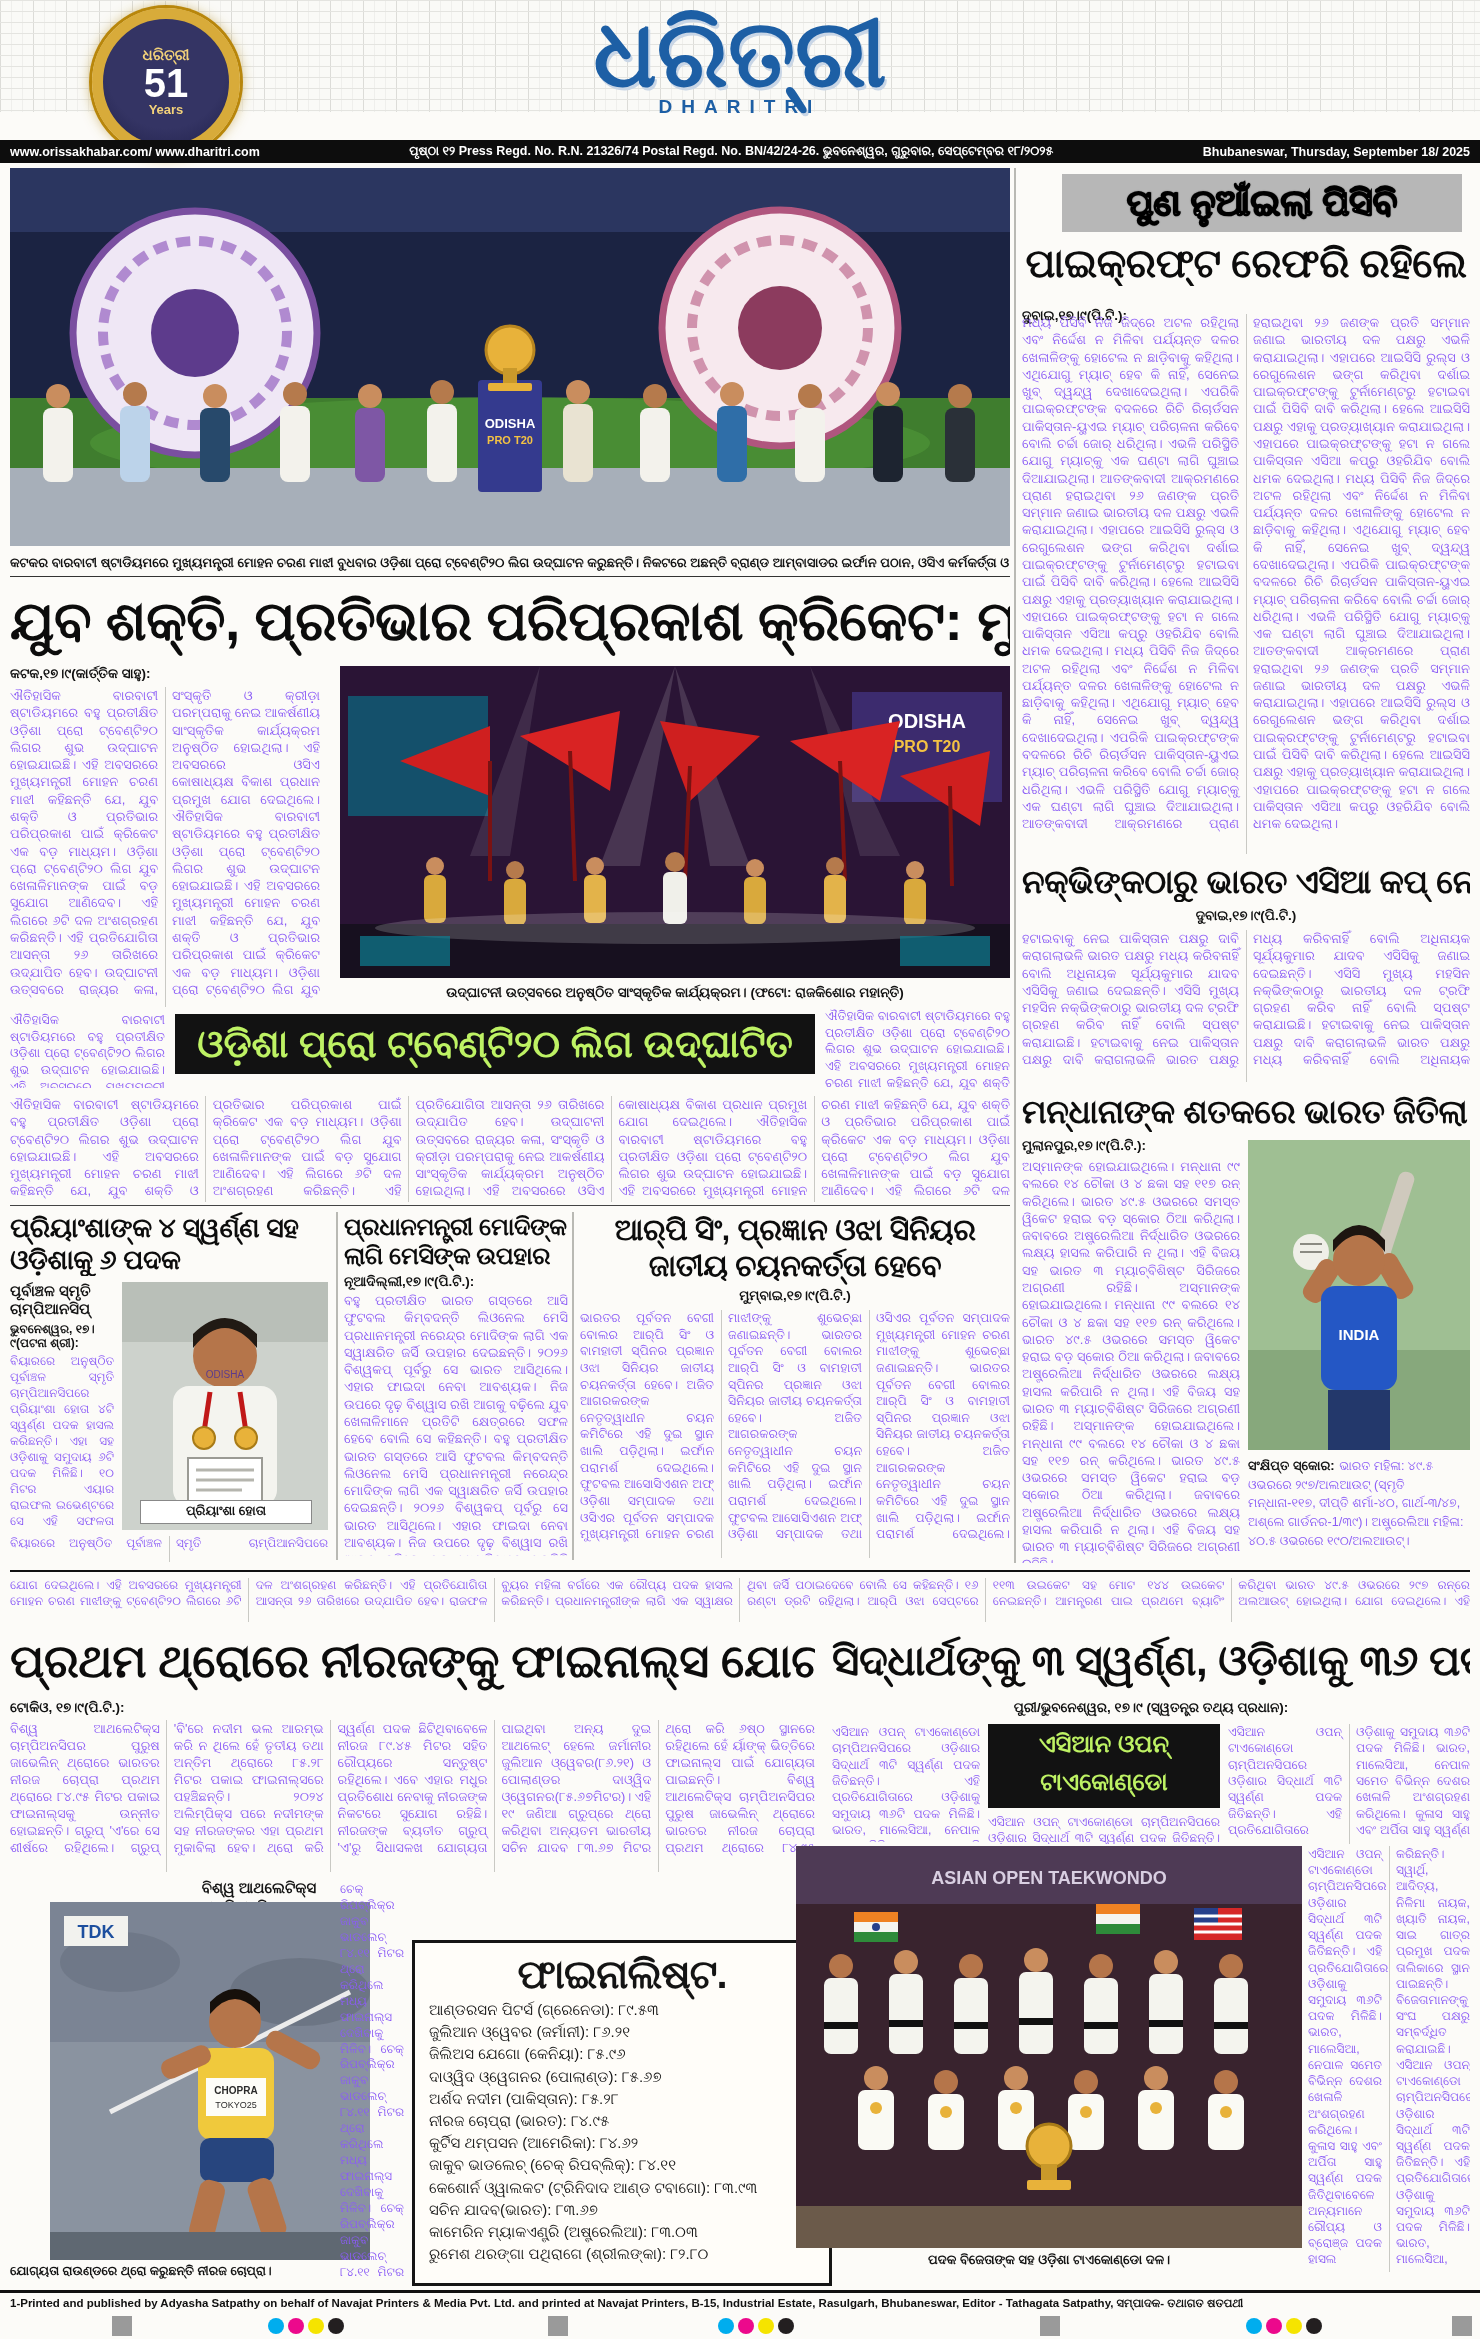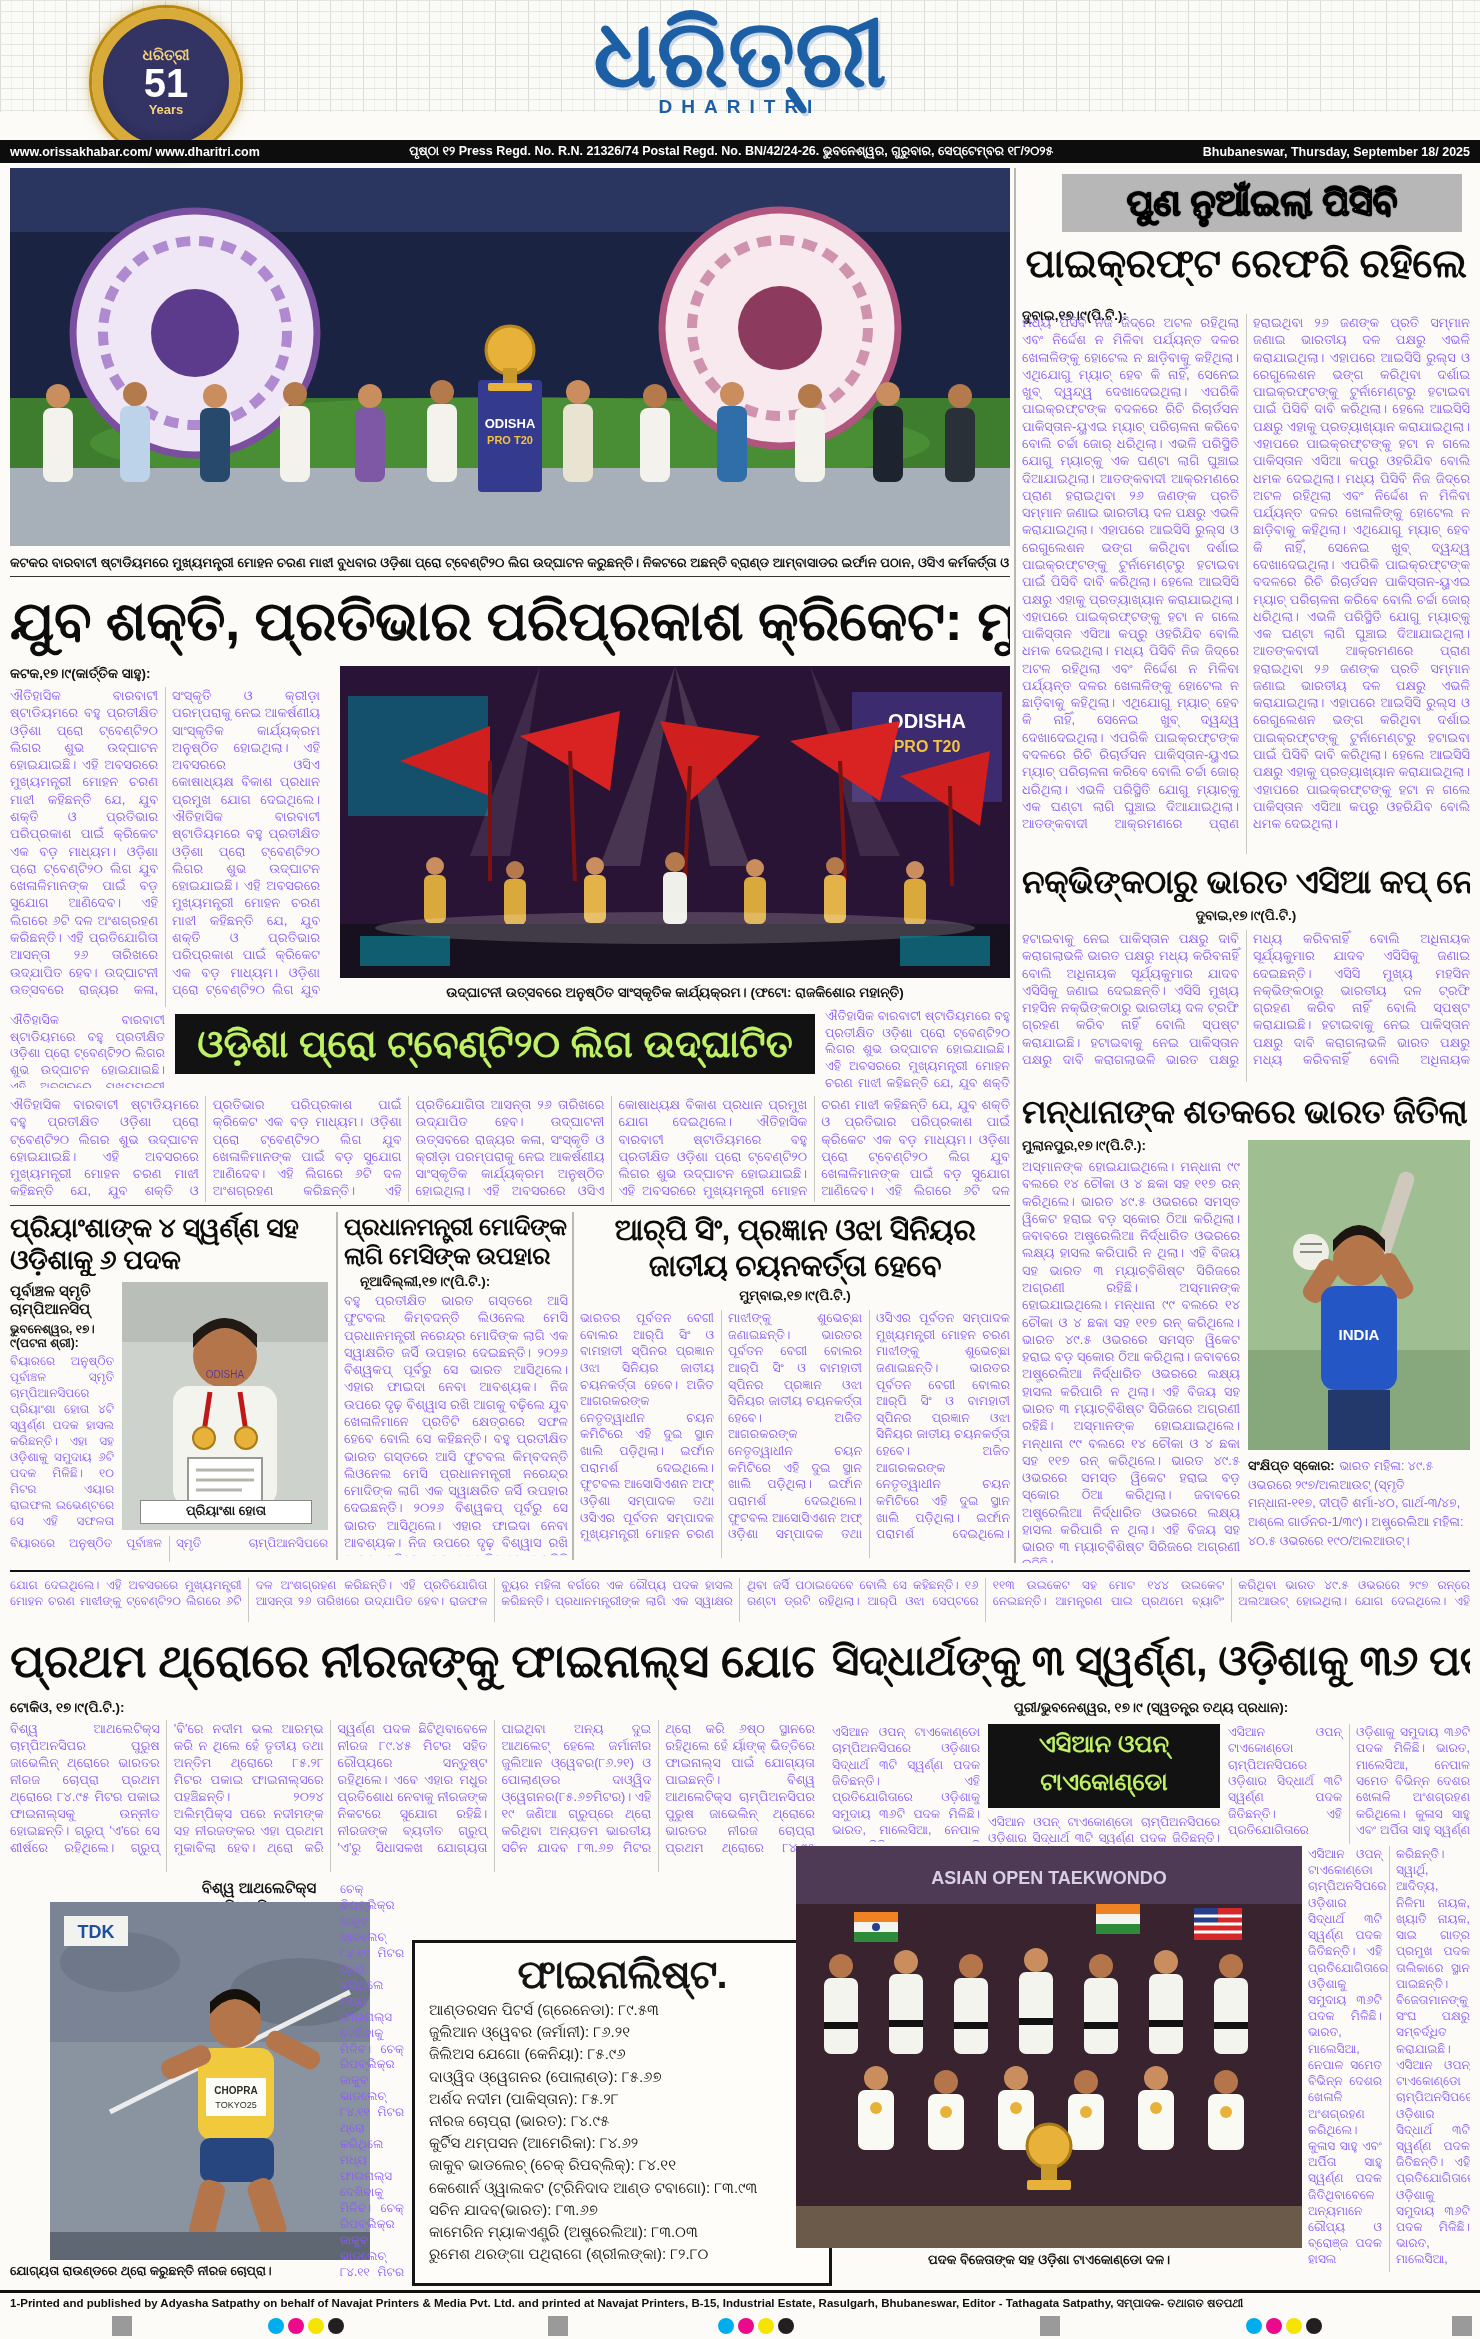--- a/index.html
+++ b/index.html
@@ -248,21 +248,21 @@
           <text x="103" y="96" font-size="10" fill="#5d3b8c" text-anchor="middle" font-family="Liberation Sans,sans-serif">ODISHA</text>
         </svg>
         <div style="position:absolute;left:18px;bottom:6px;width:170px;height:22px;background:#fff;border:1px solid #888;font-size:13px;font-weight:bold;text-align:center;line-height:20px;">ପ୍ରିୟାଂଶା ହୋତା</div>
       </div>
       <div class="abs body cols2" style="left:0;top:324px;width:318px;height:26px;font-size:12px;">ବିୟାରରେ ଅନୁଷ୍ଠିତ ପୂର୍ବାଞ୍ଚଳ ସ୍ମୃତି ଚାମ୍ପିଆନସିପରେ ପ୍ରିୟାଂଶା ହୋତା ୪ଟି ସ୍ୱର୍ଣ୍ଣ ପଦକ ହାସଲ କରିଛନ୍ତି। ଏହା ସହ ଓଡ଼ିଶାକୁ ସମୁଦାୟ ୬ଟି ପଦକ ମିଳିଛି। ୧୦ ମିଟର ଏୟାର ରାଇଫଲ ଇଭେଣ୍ଟରେ ସେ ଏହି ସଫଳତା ପାଇଛନ୍ତି। ଜୁନିଅର, ୟୁଥ୍, ଜୁନିୟର ଓ ମହିଳା ବର୍ଗରେ ଏହି ସ୍ୱର୍ଣ୍ଣିମ ସଫଳତା ପାଇଛନ୍ତି। ଅତ୍ରିଶା ଭାରତ ୧୦ ମିଟର ଏୟାର ରାଇଫଲରେ ଏକ ରୌପ୍ୟ ପଦକ ହାସଲ କରିଛନ୍ତି। ଏହି ସଫଳତା ପାଇଁ କ୍ରୀଡ଼ା ବିଭାଗ ଅଭିନନ୍ଦନ ଜଣାଇଛି।</div>
     </div>
     <div class="abs vrule" style="left:326px;top:6px;height:348px;"></div>
 
     <div class="abs" style="left:334px;top:6px;width:224px;height:350px;">
       <div class="hl" style="font-size:24px;line-height:29px;height:60px;overflow:hidden;">ପ୍ରଧାନମନ୍ତ୍ରୀ ମୋଦିଙ୍କ ଲାଗି ମେସିଙ୍କ ଉପହାର</div>
-      <div class="byline" style="margin:2px 16px;">ନୂଆଦିଲ୍ଲୀ,୧୭।୯(ପି.ଟି.):</div>
+      <div class="byline" style="margin:2px 0;">ନୂଆଦିଲ୍ଲୀ,୧୭।୯(ପି.ଟି.):</div>
       <div class="body" style="height:264px;">ବହୁ ପ୍ରତୀକ୍ଷିତ ଭାରତ ଗସ୍ତରେ ଆସି ଫୁଟବଲ କିମ୍ବଦନ୍ତି ଲିଓନେଲ ମେସି ପ୍ରଧାନମନ୍ତ୍ରୀ ନରେନ୍ଦ୍ର ମୋଦିଙ୍କ ଲାଗି ଏକ ସ୍ୱାକ୍ଷରିତ ଜର୍ସି ଉପହାର ଦେଇଛନ୍ତି। ୨୦୨୬ ବିଶ୍ୱକପ୍ ପୂର୍ବରୁ ସେ ଭାରତ ଆସିଥିଲେ। ଏହାର ଫାଇଦା ନେବା ଆବଶ୍ୟକ। ନିଜ ଉପରେ ଦୃଢ଼ ବିଶ୍ୱାସ ରଖି ଆଗକୁ ବଢ଼ିଲେ ଯୁବ ଖେଳାଳିମାନେ ପ୍ରତିଟି କ୍ଷେତ୍ରରେ ସଫଳ ହେବେ ବୋଲି ସେ କହିଛନ୍ତି। ବହୁ ପ୍ରତୀକ୍ଷିତ ଭାରତ ଗସ୍ତରେ ଆସି ଫୁଟବଲ କିମ୍ବଦନ୍ତି ଲିଓନେଲ ମେସି ପ୍ରଧାନମନ୍ତ୍ରୀ ନରେନ୍ଦ୍ର ମୋଦିଙ୍କ ଲାଗି ଏକ ସ୍ୱାକ୍ଷରିତ ଜର୍ସି ଉପହାର ଦେଇଛନ୍ତି। ୨୦୨୬ ବିଶ୍ୱକପ୍ ପୂର୍ବରୁ ସେ ଭାରତ ଆସିଥିଲେ। ଏହାର ଫାଇଦା ନେବା ଆବଶ୍ୟକ। ନିଜ ଉପରେ ଦୃଢ଼ ବିଶ୍ୱାସ ରଖି ଆଗକୁ ବଢ଼ିଲେ ଯୁବ ଖେଳାଳିମାନେ ପ୍ରତିଟି କ୍ଷେତ୍ରରେ ସଫଳ ହେବେ ବୋଲି ସେ କହିଛନ୍ତି। ବହୁ ପ୍ରତୀକ୍ଷିତ ଭାରତ ଗସ୍ତରେ ଆସି ଫୁଟବଲ କିମ୍ବଦନ୍ତି ଲିଓନେଲ ମେସି ପ୍ରଧାନମନ୍ତ୍ରୀ ନରେନ୍ଦ୍ର ମୋଦିଙ୍କ ଲାଗି ଏକ ସ୍ୱାକ୍ଷରିତ ଜର୍ସି ଉପହାର ଦେଇଛନ୍ତି। ୨୦୨୬ ବିଶ୍ୱକପ୍ ପୂର୍ବରୁ ସେ ଭାରତ ଆସିଥିଲେ। ଏହାର ଫାଇଦା ନେବା ଆବଶ୍ୟକ। ନିଜ ଉପରେ ଦୃଢ଼ ବିଶ୍ୱାସ ରଖି ଆଗକୁ ବଢ଼ିଲେ ଯୁବ ଖେଳାଳିମାନେ ପ୍ରତିଟି କ୍ଷେତ୍ରରେ ସଫଳ ହେବେ ବୋଲି ସେ କହିଛନ୍ତି।</div>
     </div>
     <div class="abs vrule" style="left:562px;top:6px;height:348px;"></div>
 
     <div class="abs" style="left:570px;top:6px;width:430px;height:350px;">
       <div class="hl" style="font-size:30px;line-height:36px;height:74px;text-align:center;overflow:hidden;">ଆର୍‌ପି ସିଂ, ପ୍ରଜ୍ଞାନ ଓଝା ସିନିୟର ଜାତୀୟ ଚୟନକର୍ତ୍ତା ହେବେ</div>
       <div class="byline" style="text-align:center;margin:2px 0 6px;">ମୁମ୍ବାଇ,୧୭।୯(ପି.ଟି.)</div>
       <div class="body cols3" style="height:248px;font-size:12.5px;">ଭାରତର ପୂର୍ବତନ ବେଗୀ ବୋଲର ଆର୍‌ପି ସିଂ ଓ ବାମହାତୀ ସ୍ପିନର ପ୍ରଜ୍ଞାନ ଓଝା ସିନିୟର ଜାତୀୟ ଚୟନକର୍ତ୍ତା ହେବେ। ଅଜିତ ଆଗରକରଙ୍କ ନେତୃତ୍ୱାଧୀନ ଚୟନ କମିଟିରେ ଏହି ଦୁଇ ସ୍ଥାନ ଖାଲି ପଡ଼ିଥିଲା। ଇର୍ଫାନ ପରାମର୍ଶ ଦେଇଥିଲେ। ଫୁଟବଲ ଆସୋସିଏଶନ ଅଫ୍ ଓଡ଼ିଶା ସମ୍ପାଦକ ତଥା ଓସିଏର ପୂର୍ବତନ ସମ୍ପାଦକ ମୁଖ୍ୟମନ୍ତ୍ରୀ ମୋହନ ଚରଣ ମାଝୀଙ୍କୁ ଶୁଭେଚ୍ଛା ଜଣାଇଛନ୍ତି। ଭାରତର ପୂର୍ବତନ ବେଗୀ ବୋଲର ଆର୍‌ପି ସିଂ ଓ ବାମହାତୀ ସ୍ପିନର ପ୍ରଜ୍ଞାନ ଓଝା ସିନିୟର ଜାତୀୟ ଚୟନକର୍ତ୍ତା ହେବେ। ଅଜିତ ଆଗରକରଙ୍କ ନେତୃତ୍ୱାଧୀନ ଚୟନ କମିଟିରେ ଏହି ଦୁଇ ସ୍ଥାନ ଖାଲି ପଡ଼ିଥିଲା। ଇର୍ଫାନ ପରାମର୍ଶ ଦେଇଥିଲେ। ଫୁଟବଲ ଆସୋସିଏଶନ ଅଫ୍ ଓଡ଼ିଶା ସମ୍ପାଦକ ତଥା ଓସିଏର ପୂର୍ବତନ ସମ୍ପାଦକ ମୁଖ୍ୟମନ୍ତ୍ରୀ ମୋହନ ଚରଣ ମାଝୀଙ୍କୁ ଶୁଭେଚ୍ଛା ଜଣାଇଛନ୍ତି। ଭାରତର ପୂର୍ବତନ ବେଗୀ ବୋଲର ଆର୍‌ପି ସିଂ ଓ ବାମହାତୀ ସ୍ପିନର ପ୍ରଜ୍ଞାନ ଓଝା ସିନିୟର ଜାତୀୟ ଚୟନକର୍ତ୍ତା ହେବେ। ଅଜିତ ଆଗରକରଙ୍କ ନେତୃତ୍ୱାଧୀନ ଚୟନ କମିଟିରେ ଏହି ଦୁଇ ସ୍ଥାନ ଖାଲି ପଡ଼ିଥିଲା। ଇର୍ଫାନ ପରାମର୍ଶ ଦେଇଥିଲେ। ଫୁଟବଲ ଆସୋସିଏଶନ ଅଫ୍ ଓଡ଼ିଶା ସମ୍ପାଦକ ତଥା ଓସିଏର ପୂର୍ବତନ ସମ୍ପାଦକ ମୁଖ୍ୟମନ୍ତ୍ରୀ ମୋହନ ଚରଣ ମାଝୀଙ୍କୁ ଶୁଭେଚ୍ଛା ଜଣାଇଛନ୍ତି। ଭାରତର ପୂର୍ବତନ ବେଗୀ ବୋଲର ଆର୍‌ପି ସିଂ ଓ ବାମହାତୀ ସ୍ପିନର ପ୍ରଜ୍ଞାନ ଓଝା ସିନିୟର ଜାତୀୟ ଚୟନକର୍ତ୍ତା ହେବେ। ଅଜିତ ଆଗରକରଙ୍କ ନେତୃତ୍ୱାଧୀନ ଚୟନ କମିଟିରେ ଏହି ଦୁଇ ସ୍ଥାନ ଖାଲି ପଡ଼ିଥିଲା। ଇର୍ଫାନ ପରାମର୍ଶ ଦେଇଥିଲେ। ଫୁଟବଲ ଆସୋସିଏଶନ ଅଫ୍ ଓଡ଼ିଶା ସମ୍ପାଦକ ତଥା ଓସିଏର ପୂର୍ବତନ ସମ୍ପାଦକ ମୁଖ୍ୟମନ୍ତ୍ରୀ ମୋହନ ଚରଣ ମାଝୀଙ୍କୁ ଶୁଭେଚ୍ଛା ଜଣାଇଛନ୍ତି।</div>
     </div>
   </div>

